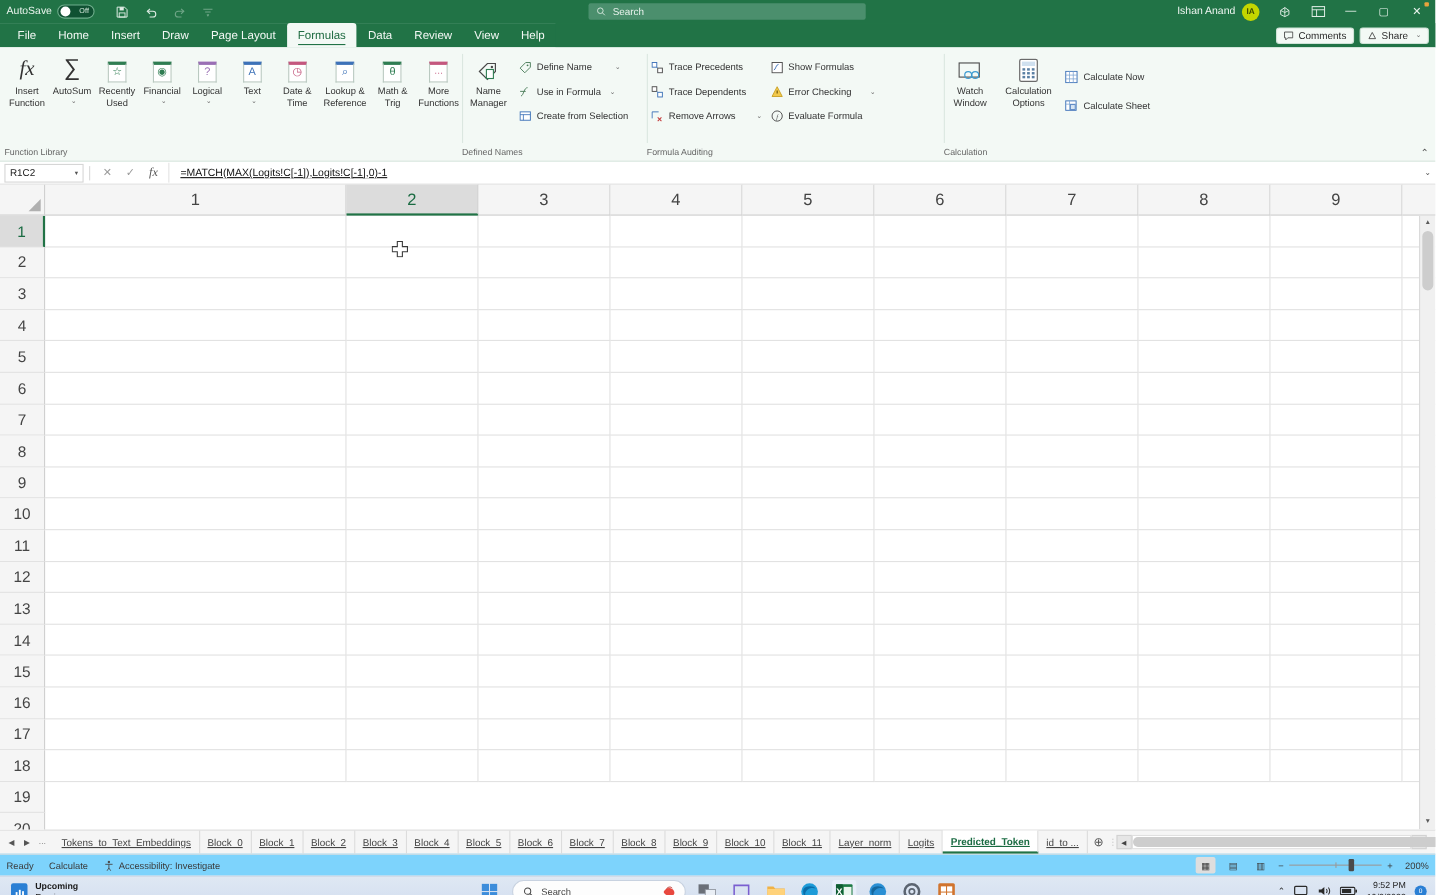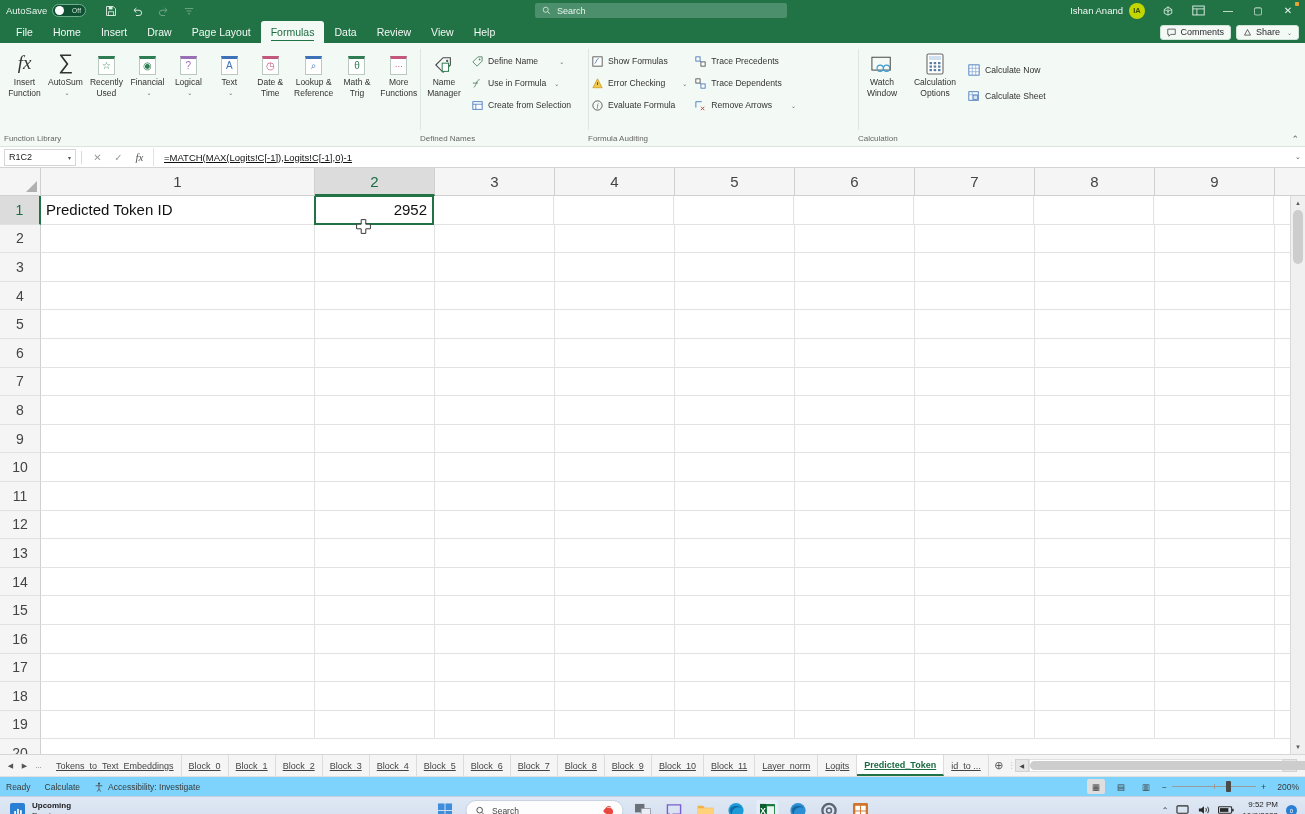--- a/index.html
+++ b/index.html
@@ -476,44 +476,20 @@
       </div>
     </div>
     <div class="rgroup-label">Defined Names</div>
   </div>
 
   <div class="rgroup" style="width:270px">
     <div class="rgroup-body">
       <div class="small-col">
         <div class="small-item">
           <svg width="11" height="11" viewBox="0 0 13 13">
-              <rect x="1" y="1" width="11" height="11" fill="#fff" stroke="#4a4a4a" stroke-width="1"></rect>
-              <path d="M3 9c2 0 2-6 5-6" stroke="#3d72b8" stroke-width="1" fill="none"></path>
-            </svg>
-          <span>Show Formulas</span>
-        </div>
-        <div class="small-item">
-          <svg width="11" height="11" viewBox="0 0 13 13">
-              <path d="M6.5 1 12 11.5H1z" fill="#f2c94c" stroke="#c49a1a" stroke-width=".9"></path>
-              <path d="M6.5 5v3.3" stroke="#5a4500" stroke-width="1.1"></path>
-            </svg>
-          <span>Error Checking</span>
-          <span class="caret" style="margin-left:12px">⌄</span>
-        </div>
-        <div class="small-item">
-          <svg width="11" height="11" viewBox="0 0 13 13">
-              <circle cx="6.5" cy="6.5" r="5.5" fill="none" stroke="#4a4a4a" stroke-width="1"></circle>
-              <text x="6.5" y="9.2" font-size="7" text-anchor="middle" fill="#4a4a4a" font-family="serif" font-style="italic">f</text>
-            </svg>
-          <span>Evaluate Formula</span>
-        </div>
-      </div>
-      <div class="small-col">
-        <div class="small-item">
-          <svg width="11" height="11" viewBox="0 0 13 13">
               <rect x="1" y="1" width="5" height="5" fill="#fff" stroke="#3d72b8" stroke-width="1"></rect>
               <rect x="7" y="7" width="5" height="5" fill="#fff" stroke="#4a4a4a" stroke-width="1"></rect>
               <path d="M6 6l1 1" stroke="#3d72b8" stroke-width="1"></path>
             </svg>
           <span>Trace Precedents</span>
         </div>
         <div class="small-item">
           <svg width="11" height="11" viewBox="0 0 13 13">
               <rect x="1" y="1" width="5" height="5" fill="#fff" stroke="#4a4a4a" stroke-width="1"></rect>
               <rect x="7" y="7" width="5" height="5" fill="#fff" stroke="#3d72b8" stroke-width="1"></rect>
@@ -521,20 +497,44 @@
             </svg>
           <span>Trace Dependents</span>
         </div>
         <div class="small-item">
           <svg width="11" height="11" viewBox="0 0 13 13">
               <path d="M1 2h7M1 2v7" stroke="#3d72b8" stroke-width="1" fill="none"></path>
               <path d="M7 8l4 4M11 8l-4 4" stroke="#c43d3d" stroke-width="1.1"></path>
             </svg>
           <span>Remove Arrows</span>
           <span class="caret" style="margin-left:14px">⌄</span>
+        </div>
+      </div>
+      <div class="small-col">
+        <div class="small-item">
+          <svg width="11" height="11" viewBox="0 0 13 13">
+              <rect x="1" y="1" width="11" height="11" fill="#fff" stroke="#4a4a4a" stroke-width="1"></rect>
+              <path d="M3 9c2 0 2-6 5-6" stroke="#3d72b8" stroke-width="1" fill="none"></path>
+            </svg>
+          <span>Show Formulas</span>
+        </div>
+        <div class="small-item">
+          <svg width="11" height="11" viewBox="0 0 13 13">
+              <path d="M6.5 1 12 11.5H1z" fill="#f2c94c" stroke="#c49a1a" stroke-width=".9"></path>
+              <path d="M6.5 5v3.3" stroke="#5a4500" stroke-width="1.1"></path>
+            </svg>
+          <span>Error Checking</span>
+          <span class="caret" style="margin-left:12px">⌄</span>
+        </div>
+        <div class="small-item">
+          <svg width="11" height="11" viewBox="0 0 13 13">
+              <circle cx="6.5" cy="6.5" r="5.5" fill="none" stroke="#4a4a4a" stroke-width="1"></circle>
+              <text x="6.5" y="9.2" font-size="7" text-anchor="middle" fill="#4a4a4a" font-family="serif" font-style="italic">f</text>
+            </svg>
+          <span>Evaluate Formula</span>
         </div>
       </div>
     </div>
     <div class="rgroup-label">Formula Auditing</div>
   </div>
 
   <div class="rgroup" style="width:210px">
     <div class="rgroup-body">
       <div class="big-btn" style="width:48px">
         <span class="ico">
@@ -637,32 +637,20 @@
         <div class="rhead">13</div>
         <div class="rhead">14</div>
         <div class="rhead">15</div>
         <div class="rhead">16</div>
         <div class="rhead">17</div>
         <div class="rhead">18</div>
         <div class="rhead">19</div>
         <div class="rhead">20</div>
       </div>
     <div class="cells" id="cellArea">
-      <div class="crow">
-          <div class="cell" style="width: 274px;">Predicted Token ID</div>
-          <div class="cell num active" style="width: 120px;">2952</div>
-          <div class="cell" style="width: 120px;"></div>
-          <div class="cell" style="width: 120px;"></div>
-          <div class="cell" style="width: 120px;"></div>
-          <div class="cell" style="width: 120px;"></div>
-          <div class="cell" style="width: 120px;"></div>
-          <div class="cell" style="width: 120px;"></div>
-          <div class="cell" style="width: 120px;"></div>
-          <div style="flex: 1 1 0%; border-bottom: 1px solid rgb(226, 226, 226);"></div>
-        </div>
         <div class="crow">
           <div class="cell" style="width: 274px;"></div>
           <div class="cell" style="width: 120px;"></div>
           <div class="cell" style="width: 120px;"></div>
           <div class="cell" style="width: 120px;"></div>
           <div class="cell" style="width: 120px;"></div>
           <div class="cell" style="width: 120px;"></div>
           <div class="cell" style="width: 120px;"></div>
           <div class="cell" style="width: 120px;"></div>
           <div class="cell" style="width: 120px;"></div>

